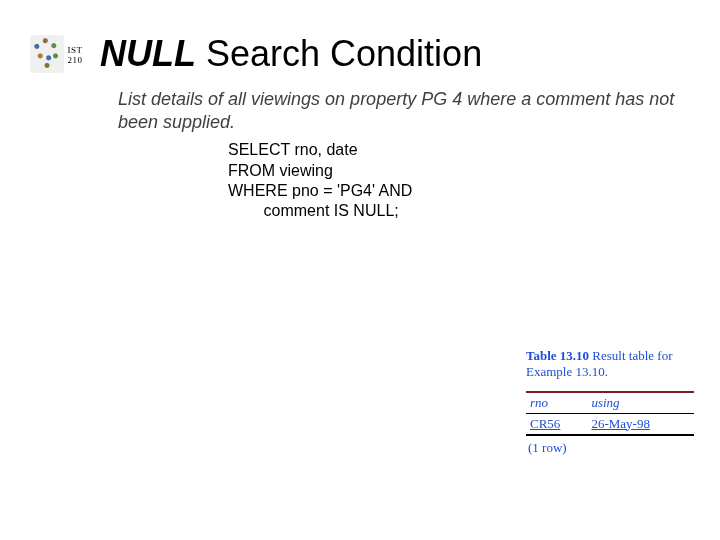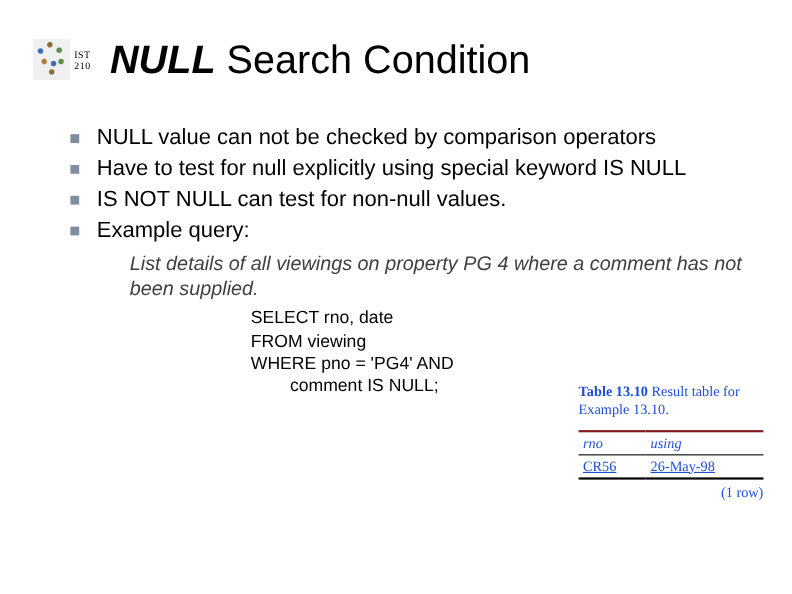--- a/index.html
+++ b/index.html
@@ -137,44 +137,37 @@
     text-align: left;
   }
   .result-table tr.last td {
     border-bottom: 2px solid #000;
     text-decoration: underline;
   }
   .result-footer {
     font-size: 13px;
     margin-top: 4px;
     padding-left: 2px;
-    text-align: right;
   }
 </style>
 </head>
 <body>
 
 <div class="slide">
 
   <div class="header">
     <div class="logo-box">
       <div class="logo-img"></div>
       <div class="logo-label">IST 210</div>
     </div>
     <div class="title">
       <span class="null-word">NULL</span><span> Search Condition</span>
     </div>
   </div>
 
-  <ul class="bullets">
-    <li>NULL value can not be checked by comparison operators</li>
-    <li>Have to test for null explicitly using special keyword IS NULL</li>
-    <li>IS NOT NULL can test for non-null values.</li>
-    <li>Example query:</li>
-  </ul>
 
   <div class="example-desc">List details of all viewings on property PG 4 where a comment has not been supplied.</div>
 
   <div class="sql-block">SELECT rno, date
 FROM viewing
 WHERE pno = 'PG4' AND
         comment IS NULL;</div>
 
   <div class="result-box">
     <div class="result-caption">

